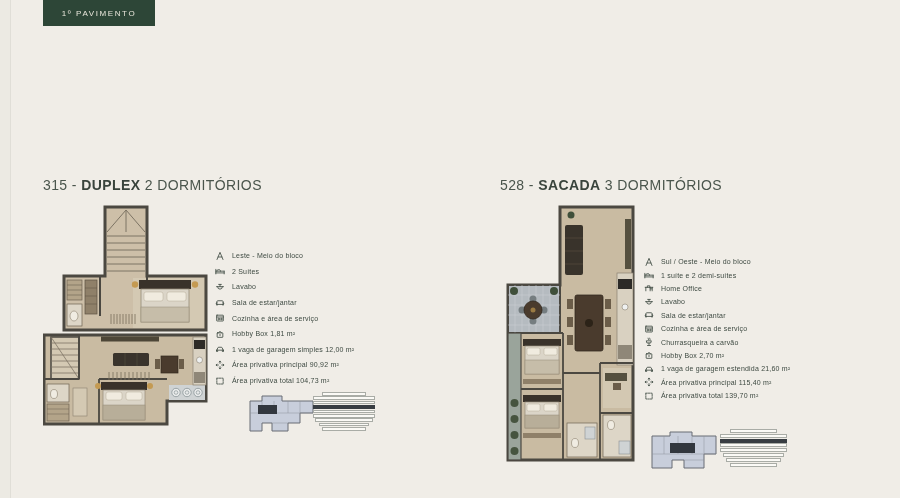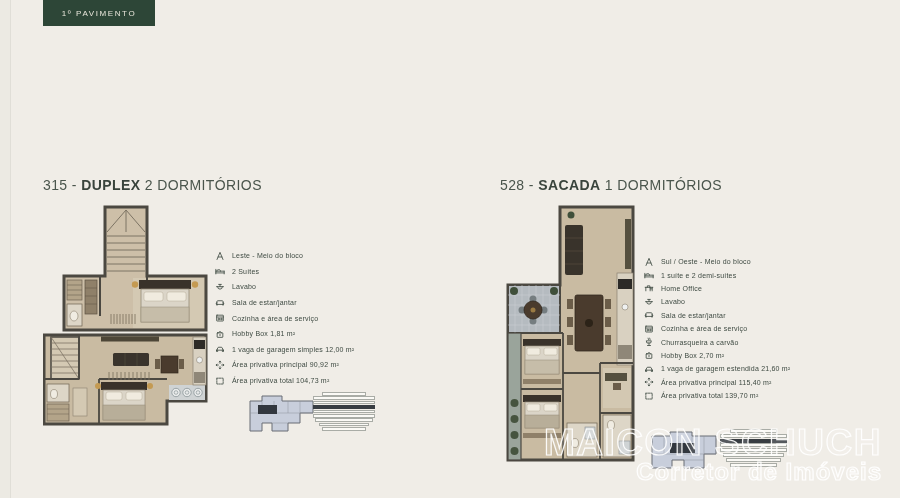--- a/index.html
+++ b/index.html
@@ -51,21 +51,21 @@
 </style>
 </head>
 <body>
 
 <div class="canvas">
   <div class="left-edge"></div>
 
   <div class="floor-tag" id="tag-left">1º PAVIMENTO</div>
 
   <div class="unit-title" id="title-left"><span>315 - </span><b>DUPLEX</b><span> 2 DORMITÓRIOS</span></div>
-  <div class="unit-title" id="title-right"><span>528 - </span><b>SACADA</b><span> 1 DORMITÓRIOS</span></div>
+  <div class="unit-title" id="title-right"><span>528 - </span><b>SACADA</b><span> 3 DORMITÓRIOS</span></div>
 
   <svg class="hidden-defs" aria-hidden="true">
     <defs>
       <symbol id="i-compass" viewBox="0 0 12 12">
           <path d="M2.4,10.2 L6,1.6 L9.6,10.2 M3.7,7.2 H8.3"></path>
         </symbol>
       <symbol id="i-bed" viewBox="0 0 12 12">
           <path d="M1,4 V9.5 M11,6.2 V9.5 M1,8.3 H11 M1,6.2 H11 M2.2,6.2 C2.2,5 3,4.4 4,4.4 H5 C6,4.4 6.6,5.1 6.6,6.2"></path>
         </symbol>
       <symbol id="i-sink" viewBox="0 0 12 12">
@@ -433,17 +433,13 @@
     <div class="lvl-row w70"></div>
     <div class="lvl-row"></div>
     <div class="lvl-row dark"></div>
     <div class="lvl-row"></div>
     <div class="lvl-row"></div>
     <div class="lvl-row w90"></div>
     <div class="lvl-row w80"></div>
     <div class="lvl-row w70"></div>
   </div>
 
-  <div class="watermark">
-    <div class="wm1">MAICON SCHUCH</div>
-    <div class="wm2">Corretor de Imóveis</div>
-  </div>
 </div>
 
 </body></html>

